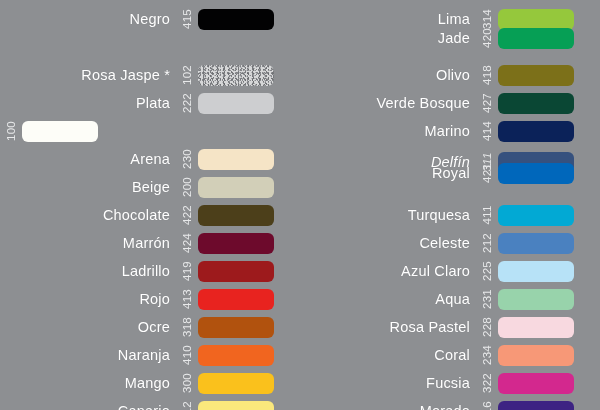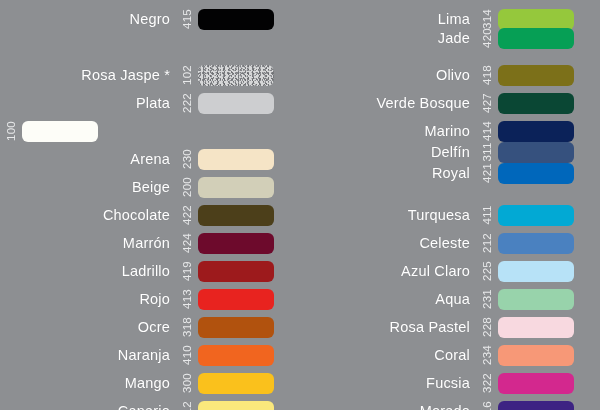--- a/index.html
+++ b/index.html
@@ -223,21 +223,21 @@
         </div>
         <div class="swatch" style="background: rgb(10, 71, 52);"></div>
       </div>
       <div class="swatch-row" style="top: 117px;">
         <div class="name">Marino</div>
         <div class="code-slot">
           <div class="code">414</div>
         </div>
         <div class="swatch" style="background: rgb(11, 34, 89);"></div>
       </div>
-      <div class="swatch-row" style="top: 138px;">
+      <div class="swatch-row" style="top: 148px; font-style: italic;">
         <div class="name">Delfín</div>
         <div class="code-slot">
           <div class="code">311</div>
         </div>
         <div class="swatch" style="background: rgb(54, 81, 126);"></div>
       </div>
       <div class="swatch-row" style="top: 159px;">
         <div class="name">Royal</div>
         <div class="code-slot">
           <div class="code">421</div>

